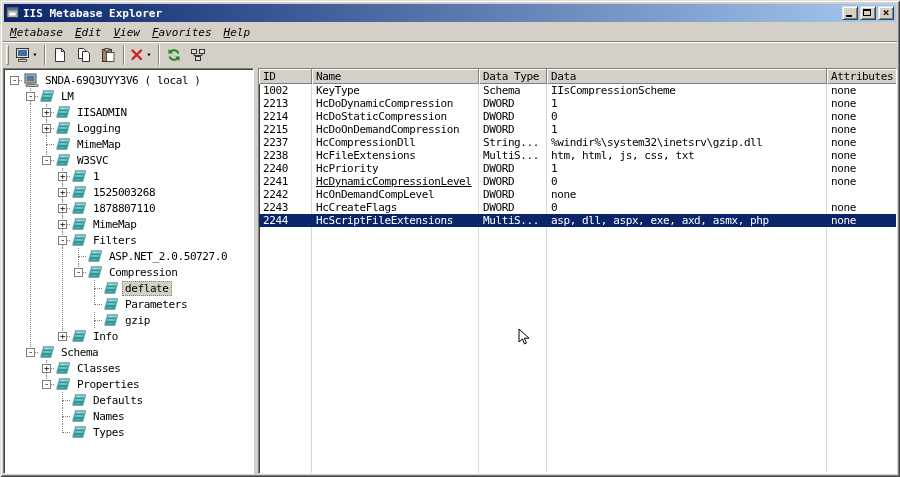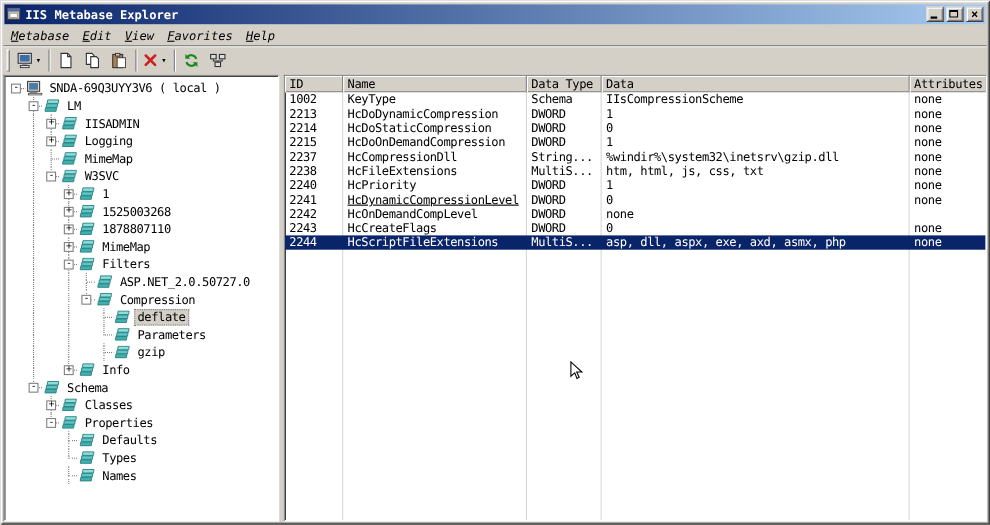--- a/index.html
+++ b/index.html
@@ -639,52 +639,52 @@
             </svg>
           </span>
           <span class="tree-label">Defaults</span>
         </div>
         <div class="tree-row">
           <span class="g"></span>
           <span class="g"></span>
           <span class="g"></span>
           <span class="g">
             <i class="vt"></i>
+            <i class="vb"></i>
+            <i class="hz"></i>
+          </span>
+          <span class="tree-icon">
+            <svg width="15" height="13" viewBox="0 0 15 13">
+              <g transform="skewX(-8)">
+                <rect x="3.5" y="0.8" width="10" height="3.2" fill="#8fdede" stroke="#2a7f7f" stroke-width="0.8"></rect>
+                <rect x="3" y="4.4" width="10" height="3.2" fill="#5ec4c4" stroke="#2a7f7f" stroke-width="0.8"></rect>
+                <rect x="2.5" y="8" width="10" height="3.2" fill="#3fb0b0" stroke="#2a7f7f" stroke-width="0.8"></rect>
+              </g>
+            </svg>
+          </span>
+          <span class="tree-label">Names</span>
+        </div>
+        <div class="tree-row">
+          <span class="g"></span>
+          <span class="g"></span>
+          <span class="g"></span>
+          <span class="g">
+            <i class="vt"></i>
             <i class="hz"></i>
           </span>
           <span class="tree-icon">
             <svg width="15" height="13" viewBox="0 0 15 13">
               <g transform="skewX(-8)">
                 <rect x="3.5" y="0.8" width="10" height="3.2" fill="#8fdede" stroke="#2a7f7f" stroke-width="0.8"></rect>
                 <rect x="3" y="4.4" width="10" height="3.2" fill="#5ec4c4" stroke="#2a7f7f" stroke-width="0.8"></rect>
                 <rect x="2.5" y="8" width="10" height="3.2" fill="#3fb0b0" stroke="#2a7f7f" stroke-width="0.8"></rect>
               </g>
             </svg>
           </span>
           <span class="tree-label">Types</span>
-        </div>
-        <div class="tree-row">
-          <span class="g"></span>
-          <span class="g"></span>
-          <span class="g"></span>
-          <span class="g">
-            <i class="vt"></i>
-            <i class="vb"></i>
-            <i class="hz"></i>
-          </span>
-          <span class="tree-icon">
-            <svg width="15" height="13" viewBox="0 0 15 13">
-              <g transform="skewX(-8)">
-                <rect x="3.5" y="0.8" width="10" height="3.2" fill="#8fdede" stroke="#2a7f7f" stroke-width="0.8"></rect>
-                <rect x="3" y="4.4" width="10" height="3.2" fill="#5ec4c4" stroke="#2a7f7f" stroke-width="0.8"></rect>
-                <rect x="2.5" y="8" width="10" height="3.2" fill="#3fb0b0" stroke="#2a7f7f" stroke-width="0.8"></rect>
-              </g>
-            </svg>
-          </span>
-          <span class="tree-label">Names</span>
         </div>
       </div>
     <div class="splitter"></div>
     <div class="list-panel">
       <div class="list-header">
           <div class="hcell" style="width: 53px;">ID</div>
           <div class="hcell" style="width: 167px;">Name</div>
           <div class="hcell" style="width: 68px;">Data Type</div>
           <div class="hcell" style="width: 280px;">Data</div>
           <div class="hcell" style="width: 70px;">Attributes</div>

